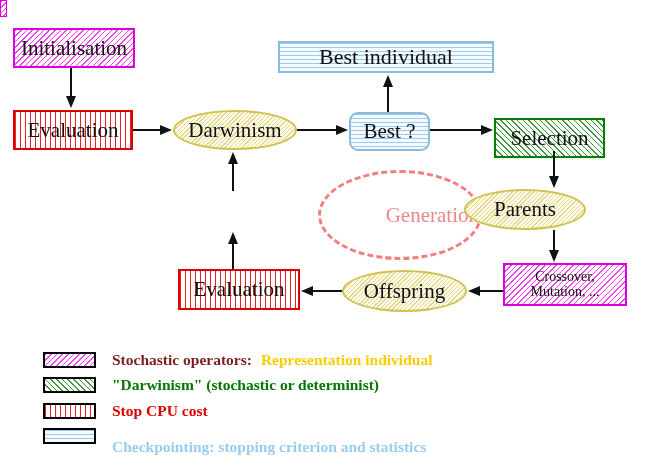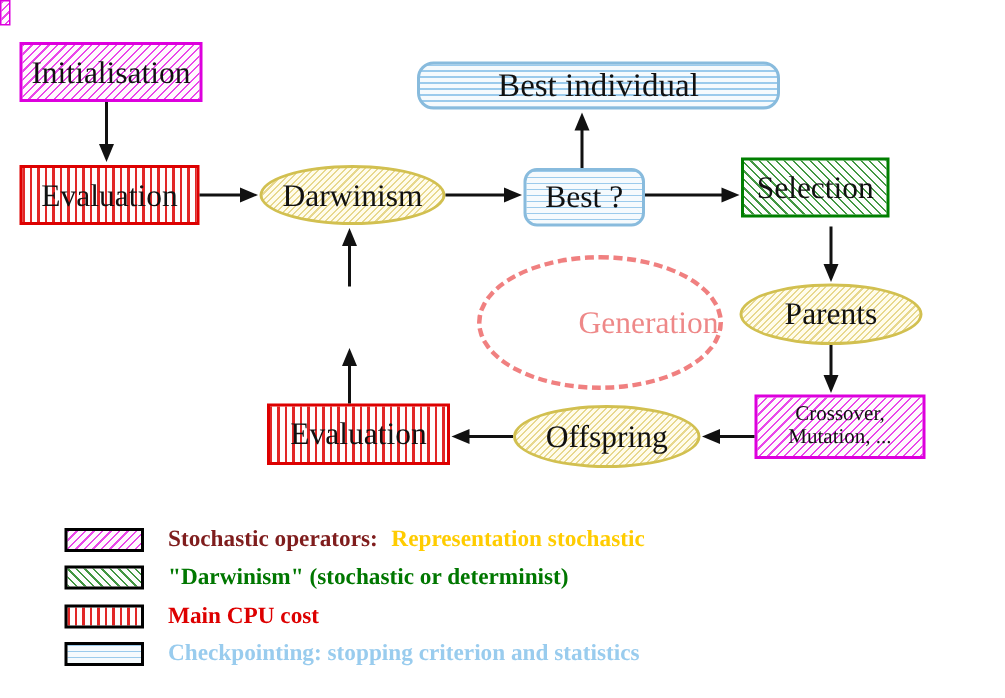--- a/index.html
+++ b/index.html
@@ -53,58 +53,58 @@
 <body>
 
 <div class="stage">
 
   <div class="node hatch-magenta" style="left:0;top:0;width:7px;height:17px;border-width:1px;"></div>
 
   <div class="node hatch-magenta fs-big" style="left:13px;top:28px;width:122px;height:40px;">
     <span>Initialisation</span>
   </div>
 
-  <div class="node hatch-cyan fs-best" style="left:278px;top:41px;width:242px;height:32px;border-radius:11px;">
+  <div class="node hatch-cyan fs-best" style="left:278px;top:41px;width:216px;height:32px;">
     <span>Best individual</span>
   </div>
 
   <div class="node hatch-red fs-big" style="left:13px;top:110px;width:120px;height:40px;">
     <span>Evaluation</span>
   </div>
 
   <div class="node ellipse hatch-yellow fs-big" style="left:173px;top:110px;width:124px;height:40px;">
     <span>Darwinism</span>
   </div>
 
   <div class="node rounded hatch-cyan fs-big" style="left:349px;top:112px;width:81px;height:39px;">
     <span>Best ?</span>
   </div>
 
-  <div class="node hatch-green fs-big" style="left:494px;top:105px;width:99px;height:40px;">
+  <div class="node hatch-green fs-big" style="left:494px;top:118px;width:111px;height:40px;">
     <span>Selection</span>
   </div>
 
 
   <div class="gen-ellipse" style="left:318px;top:170px;width:164px;height:90px;justify-content:flex-end;">
     <span>Generation</span>
   </div>
 
-  <div class="node ellipse hatch-yellow fs-big" style="left:493px;top:189px;width:122px;height:41px;">
+  <div class="node ellipse hatch-yellow fs-big" style="left:464px;top:189px;width:122px;height:41px;">
     <span>Parents</span>
   </div>
 
   <div class="node hatch-red fs-big" style="left:178px;top:269px;width:122px;height:41px;">
     <span>Evaluation</span>
   </div>
 
   <div class="node ellipse hatch-yellow fs-big" style="left:342px;top:270px;width:125px;height:42px;">
     <span>Offspring</span>
   </div>
 
-  <div class="node hatch-magenta fs-small" style="left:503px;top:263px;width:114px;height:43px;flex-direction:column;">
+  <div class="node hatch-magenta fs-small" style="left:503px;top:263px;width:124px;height:43px;flex-direction:column;">
     <span>Crossover,</span>
     <span>Mutation, ...</span>
   </div>
 
   <div class="arrow" style="left:65px;top:68px;width:12px;height:40px;">
     <div class="line" style="left:5px;top:0;width:2px;height:29px;"></div>
     <div class="head head-down" style="left:1px;bottom:0;"></div>
   </div>
 
   <div class="arrow" style="left:133px;top:124px;width:39px;height:12px;">
@@ -152,25 +152,25 @@
     <div class="head head-up" style="left:1px;top:0;"></div>
   </div>
 
   <div class="arrow" style="left:227px;top:152px;width:12px;height:39px;">
     <div class="line" style="left:5px;bottom:0;width:2px;height:28px;"></div>
     <div class="head head-up" style="left:1px;top:0;"></div>
   </div>
 
   <div class="sw hatch-magenta" style="top:352px;"></div>
   <div class="legend-text" style="top:351px;">
-    <span class="t-magenta">Stochastic operators:</span><span class="t-gold">Representation stochastic</span>
+    <span class="t-magenta">Stochastic operators:</span><span class="t-gold">Representation individual</span>
   </div>
 
   <div class="sw hatch-green" style="top:377px;"></div>
   <div class="legend-text t-green" style="top:376px;">"Darwinism" (stochastic or determinist)</div>
 
   <div class="sw hatch-red" style="top:403px;"></div>
-  <div class="legend-text t-red" style="top:402px;">Main CPU cost</div>
+  <div class="legend-text t-red" style="top:402px;">Stop CPU cost</div>
 
   <div class="sw hatch-cyan" style="top:428px;"></div>
-  <div class="legend-text t-cyan" style="top:427px;">Checkpointing: stopping criterion and statistics</div>
+  <div class="legend-text t-cyan" style="top:438px;">Checkpointing: stopping criterion and statistics</div>
 
 </div>
 
 </body></html>

